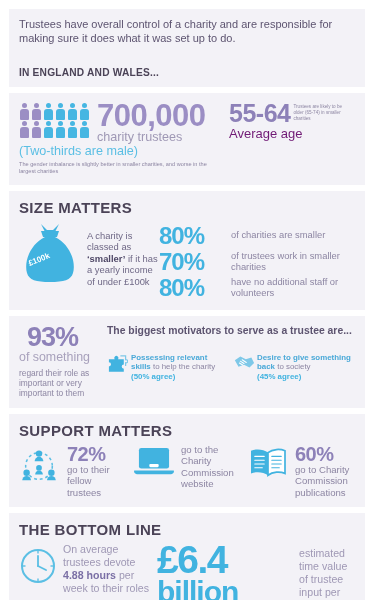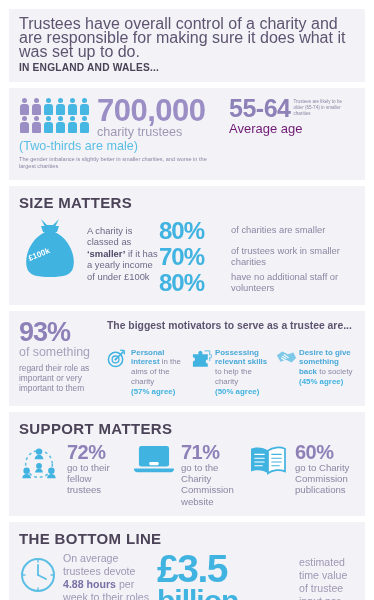--- a/index.html
+++ b/index.html
@@ -17,23 +17,23 @@
     background:#f3f2f7;
     margin:0 9px 6px 9px;
     padding:8px 10px 9px 10px;
     box-sizing:border-box;
     position:relative;
   }
   .panel.first{margin-top:9px;}
 
   .intro-lead{
     color:#5d5470;
-    font-size:16px;
+    font-size:11px;
     line-height:14px;
-    margin:0 0 3px 0;
+    margin:0 0 22px 0;
   }
   .intro-sub{
     color:#4b4357;
     font-size:10.2px;
     font-weight:bold;
     letter-spacing:.2px;
     margin:0;
   }
 
   .sec-title{
@@ -119,21 +119,21 @@
   .statline{display:flex;align-items:center;margin-bottom:1px;}
   .statpct{
     color:#41b3e0;font-size:24px;font-weight:bold;
     width:72px;flex:0 0 72px;line-height:25px;letter-spacing:-1px;
   }
   .statlbl{color:#8d86a3;font-size:9.4px;line-height:11.2px;}
 
   
   .mot-row{display:flex;}
   .mot-left{width:88px;flex:0 0 88px;}
-  .m93{color:#8d81b8;font-size:27px;font-weight:bold;line-height:26px;letter-spacing:-1px;}
+  .m93{color:#8d81b8;font-size:27px;font-weight:bold;line-height:26px;letter-spacing:-1px;margin-left:8px;}
   .m93sub{color:#a8a1bc;font-size:12.4px;line-height:14px;}
   .m93note{color:#8d86a3;font-size:8.4px;line-height:10.4px;padding-top:4px;}
   .mot-right{flex:1;}
   .mot-head{color:#5d5470;font-size:10.4px;font-weight:bold;line-height:13px;margin-bottom:16px;}
   .mot-cols{display:flex;gap:4px;}
   .mcol{flex:1;display:flex;gap:3px;}
   .mico{width:21px;flex:0 0 21px;padding-top:1px;}
   .mtxt{color:#8d86a3;font-size:7.9px;line-height:9.8px;}
   .mtxt b{color:#4aa9d8;}
   .mtxt .agree{color:#41b3e0;font-weight:bold;display:block;}
@@ -269,30 +269,20 @@
   <div class="panel">
     <div class="mot-row">
       <div class="mot-left">
         <div class="m93">93%</div>
         <div class="m93sub">of something</div>
         <div class="m93note">regard their role as important or very important to them</div>
       </div>
       <div class="mot-right">
         <div class="mot-head">The biggest motivators to serve as a trustee are...</div>
         <div class="mot-cols">
-            <div class="mcol">
-              <div class="mico"><svg width="19" height="19" viewBox="0 0 20 20">
-                  <circle cx="9" cy="11" r="7.5" fill="none" stroke="#41b3e0" stroke-width="1.6"></circle>
-                  <circle cx="9" cy="11" r="3.6" fill="none" stroke="#41b3e0" stroke-width="1.4"></circle>
-                  <circle cx="9" cy="11" r="1.2" fill="#41b3e0"></circle>
-                  <path d="M9 11 L17 3" stroke="#41b3e0" stroke-width="1.6" stroke-linecap="round"></path>
-                  <path d="M14.5 1.2 l3.4 .4 .4 3.4" fill="none" stroke="#41b3e0" stroke-width="1.5" stroke-linecap="round"></path>
-                </svg></div>
-              <div class="mtxt"><b>Personal interest</b><span> in the aims of the charity </span><span class="agree">(57% agree)</span></div>
-            </div>
             <div class="mcol">
               <div class="mico"><svg width="21" height="20" viewBox="0 0 22 20">
                   <path d="M2 5 h6 a2.2 2.2 0 1 1 3.6 0 h6 v5.5 a2.2 2.2 0 1 0 0 4.4 V18 H2 v-5.5 a2.2 2.2 0 1 0 0-4.4 Z" fill="#41b3e0"></path>
                   <path d="M14 1.5 h5.5 v4 a1.7 1.7 0 1 1 0 3.2 v3.5" fill="none" stroke="#7ec8e8" stroke-width="1.3"></path>
                 </svg></div>
               <div class="mtxt"><b>Possessing relevant skills</b><span> to help the charity </span><span class="agree">(50% agree)</span></div>
             </div>
             <div class="mcol">
               <div class="mico"><svg width="22" height="18" viewBox="0 0 24 18">
                   <path d="M2 6 L8 2 L14 5 L20 3 L23 9 L18 14 L12 11 L6 13 Z" fill="#7ec8e8"></path>
@@ -328,21 +318,20 @@
           </div>
         </div>
         <div class="scol">
           <div class="sico"><svg width="42" height="32" viewBox="0 0 44 34">
               <rect x="6" y="2" width="32" height="22" rx="2.5" fill="#41b3e0"></rect>
               <rect x="9.5" y="5.5" width="25" height="15" rx="1" fill="#fff" opacity="0"></rect>
               <path d="M1 26 h42 a3 3 0 0 1 -3 4 H4 a3 3 0 0 1 -3 -4 Z" fill="#41b3e0"></path>
               <rect x="17" y="19" width="10" height="3.5" rx="1.2" fill="#fff"></rect>
             </svg></div>
           <div>
-            <div class="spct">71%</div>
             <div class="slbl">go to the Charity Commission website</div>
           </div>
         </div>
         <div class="scol">
           <div class="sico"><svg width="42" height="34" viewBox="0 0 44 36">
               <path d="M22 7 C17 3 9 3 4 5 v24 c5 -2 13 -2 18 2 Z" fill="#41b3e0"></path>
               <path d="M22 7 C27 3 35 3 40 5 v24 c-5 -2 -13 -2 -18 2 Z" fill="#fff" stroke="#41b3e0" stroke-width="1.8"></path>
               <g stroke="#41b3e0" stroke-width="1.1" stroke-linecap="round">
                 <path d="M26 11 h10"></path>
                 <path d="M26 15 h10"></path>
@@ -377,20 +366,20 @@
           <line x1="4" y1="19" x2="6.5" y2="19" stroke="#5bbfe4" stroke-width="1.4"></line>
           <line x1="31.5" y1="19" x2="34" y2="19" stroke="#5bbfe4" stroke-width="1.4"></line>
         </svg>
       </div>
       <div class="bltxt">
         <span>On average trustees devote</span>
         <b>4.88 hours</b>
         <span>per week to their roles</span>
       </div>
       <div class="blmid">
-        <div class="bigmoney">£3.5</div>
+        <div class="bigmoney">£6.4</div>
         <div class="bigbil">billion</div>
       </div>
       <div class="blright">estimated time value of trustee input per annum</div>
     </div>
   </div>
 
 </div>
 
 </body></html>

